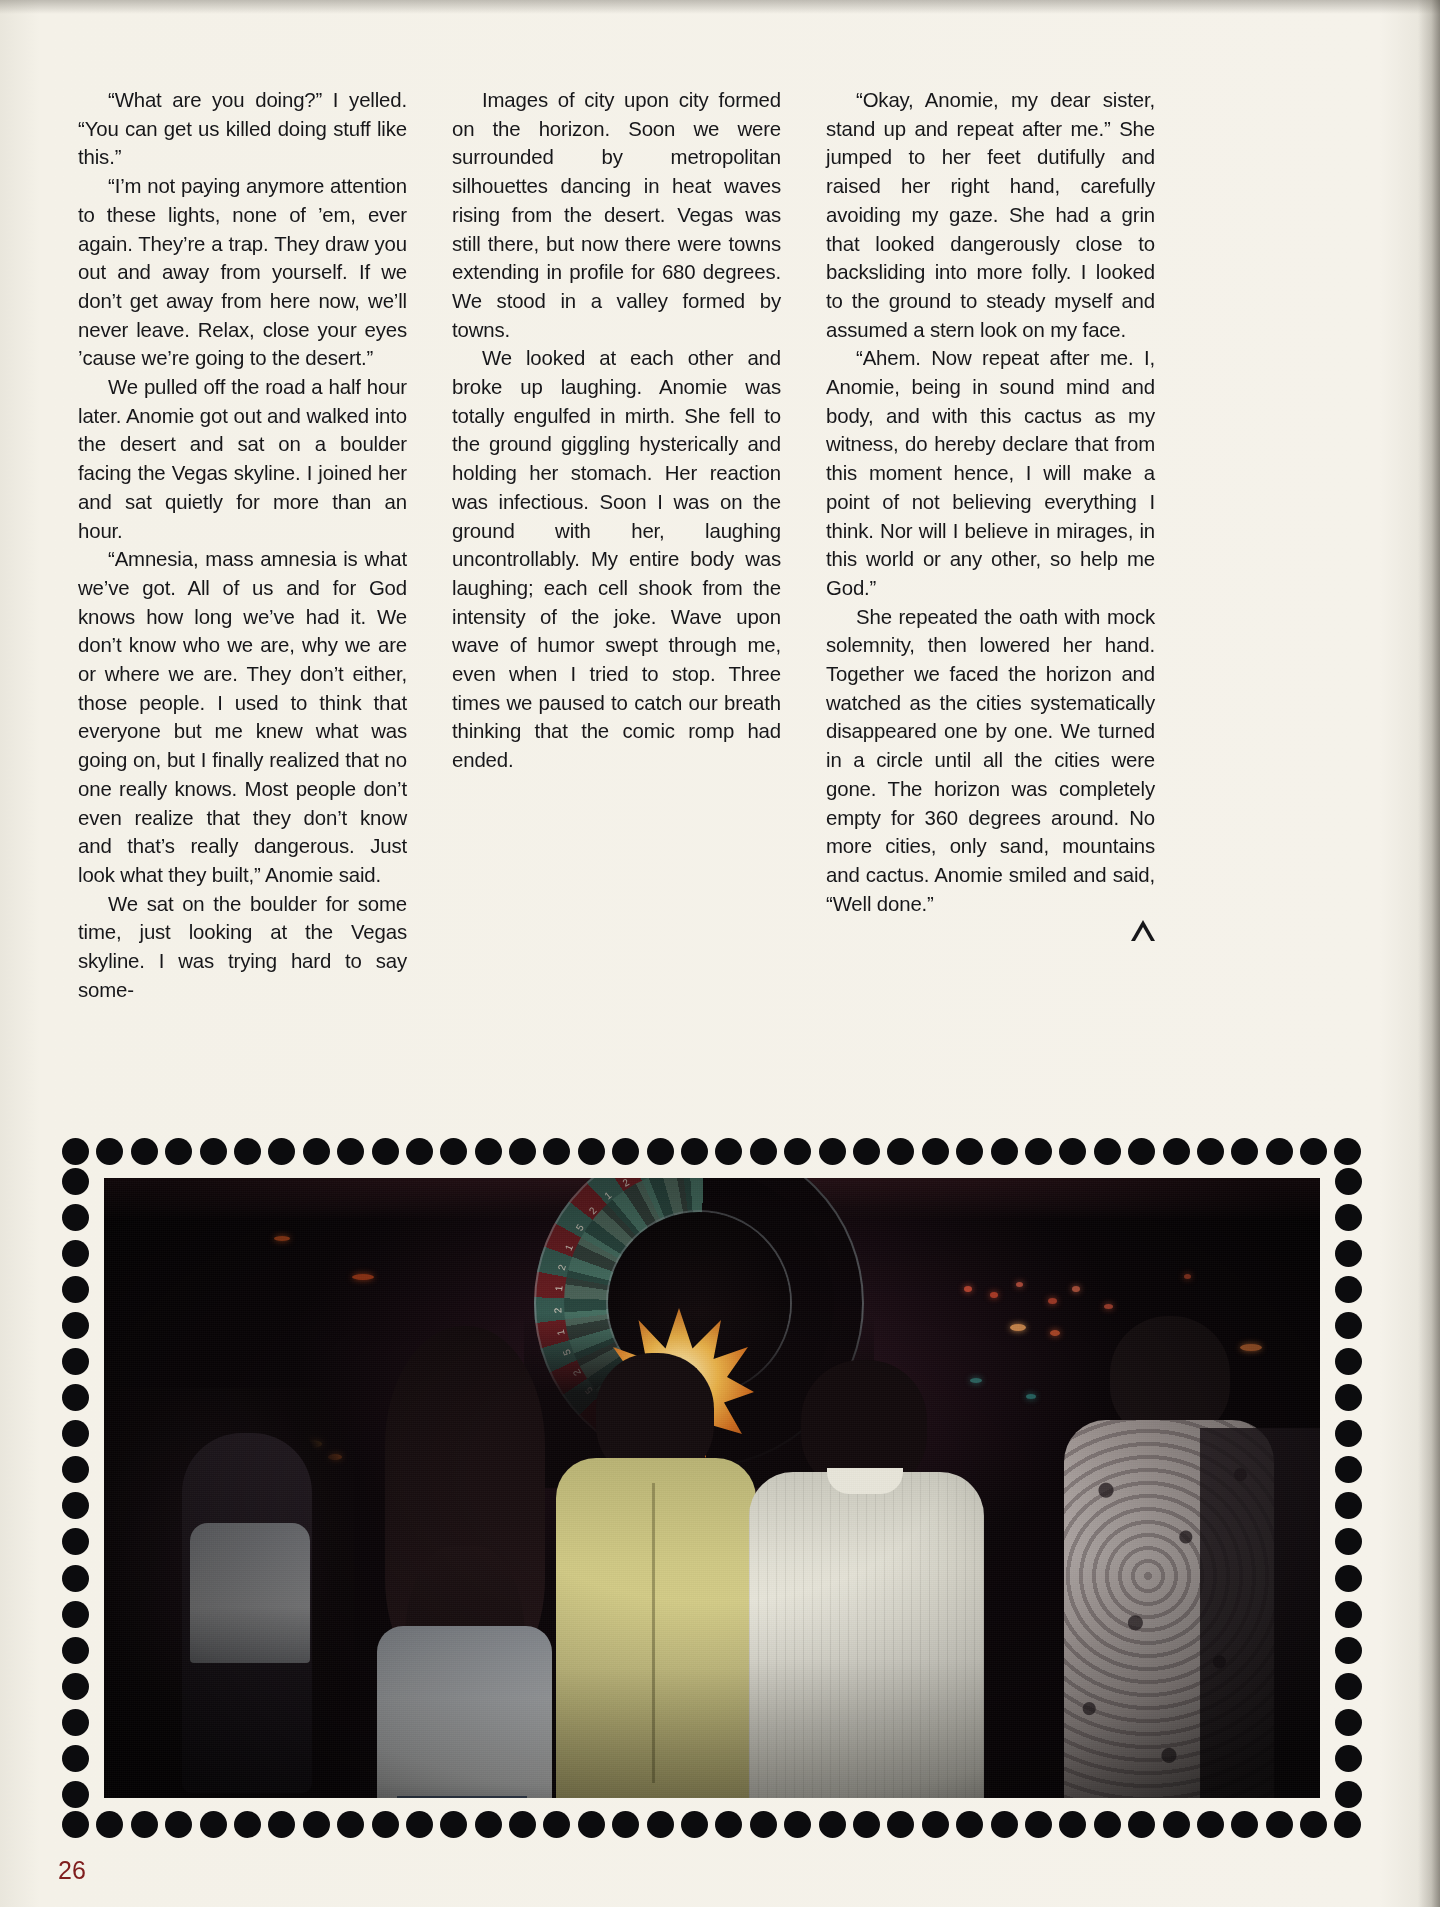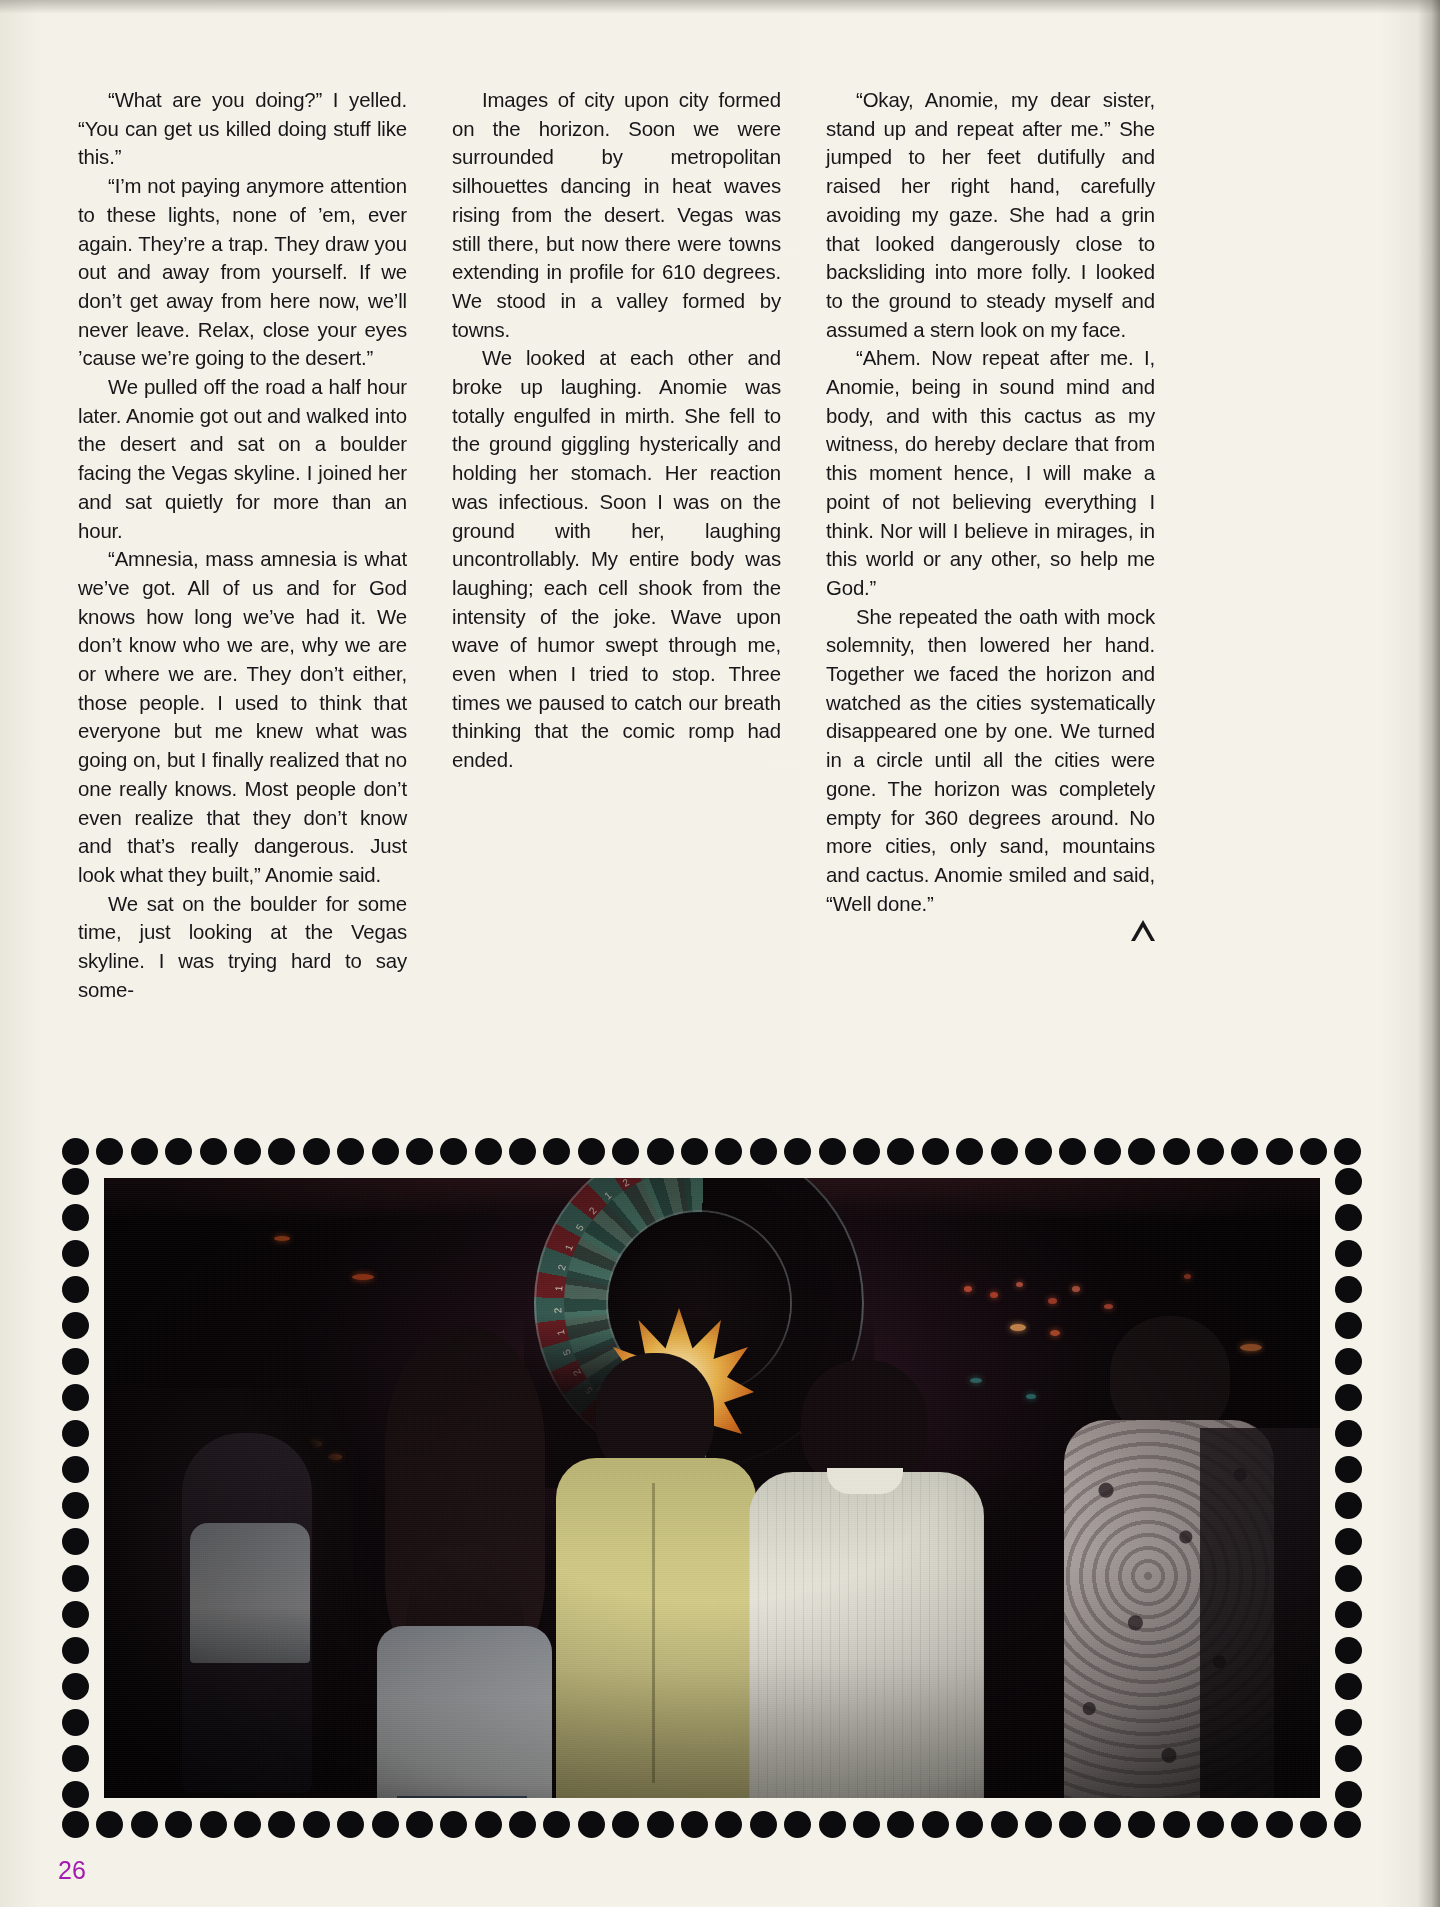--- a/index.html
+++ b/index.html
@@ -383,21 +383,21 @@
     background: linear-gradient(180deg, #3a1820 0%, #1c0d12 70%, rgba(10,5,7,0) 100%);
     opacity: .9;
   }
 
   
   #page-number {
     position: absolute;
     left: 58px;
     top: 1856px;
     font-size: 25px;
-    color: #a21caf;
+    color: #7f1d1d;
     font-family: "Liberation Sans", sans-serif;
     font-weight: 500;
   }
 </style>
 </head>
 <body>
 
 <div id="page">
 
   <div id="paper-tone"></div>
@@ -408,21 +408,21 @@
 
     <div class="column">
       <p class="indent">“What are you doing?” I yelled. “You can get us killed doing stuff like this.”</p>
       <p class="indent">“I’m not paying anymore attention to these lights, none of ’em, ever again. They’re a trap. They draw you out and away from yourself. If we don’t get away from here now, we’ll never leave. Relax, close your eyes ’cause we’re going to the desert.”</p>
       <p class="indent">We pulled off the road a half hour later. Anomie got out and walked into the desert and sat on a boulder facing the Vegas skyline. I joined her and sat quietly for more than an hour.</p>
       <p class="indent">“Amnesia, mass amnesia is what we’ve got. All of us and for God knows how long we’ve had it. We don’t know who we are, why we are or where we are. They don’t either, those people. I used to think that everyone but me knew what was going on, but I finally realized that no one really knows. Most people don’t even realize that they don’t know and that’s really dangerous. Just look what they built,” Anomie said.</p>
       <p class="indent last-line-full">We sat on the boulder for some time, just looking at the Vegas skyline. I was trying hard to say some-</p>
     </div>
 
     <div class="column">
-      <p class="indent">Images of city upon city formed on the horizon. Soon we were surrounded by metropolitan silhouettes dancing in heat waves rising from the desert. Vegas was still there, but now there were towns extending in profile for 610 degrees. We stood in a valley formed by towns.</p>
+      <p class="indent">Images of city upon city formed on the horizon. Soon we were surrounded by metropolitan silhouettes dancing in heat waves rising from the desert. Vegas was still there, but now there were towns extending in profile for 680 degrees. We stood in a valley formed by towns.</p>
       <p class="indent last-line-full">We looked at each other and broke up laughing. Anomie was totally engulfed in mirth. She fell to the ground giggling hysterically and holding her stomach. Her reaction was infectious. Soon I was on the ground with her, laughing uncontrollably. My entire body was laughing; each cell shook from the intensity of the joke. Wave upon wave of humor swept through me, even when I tried to stop. Three times we paused to catch our breath thinking that the comic romp had ended.</p>
     </div>
 
     <div class="column">
       <p class="indent">“Okay, Anomie, my dear sister, stand up and repeat after me.” She jumped to her feet dutifully and raised her right hand, carefully avoiding my gaze. She had a grin that looked dangerously close to backsliding into more folly. I looked to the ground to steady myself and assumed a stern look on my face.</p>
       <p class="indent">“Ahem. Now repeat after me. I, Anomie, being in sound mind and body, and with this cactus as my witness, do hereby declare that from this moment hence, I will make a point of not believing everything I think. Nor will I believe in mirages, in this world or any other, so help me God.”</p>
       <p class="indent">She repeated the oath with mock solemnity, then lowered her hand. Together we faced the horizon and watched as the cities systematically disappeared one by one. We turned in a circle until all the cities were gone. The horizon was completely empty for 360 degrees around. No more cities, only sand, mountains and cactus. Anomie smiled and said, “Well done.”</p>
       <div class="endmark-row">
         <span class="endmark-hollow"></span>
       </div>

